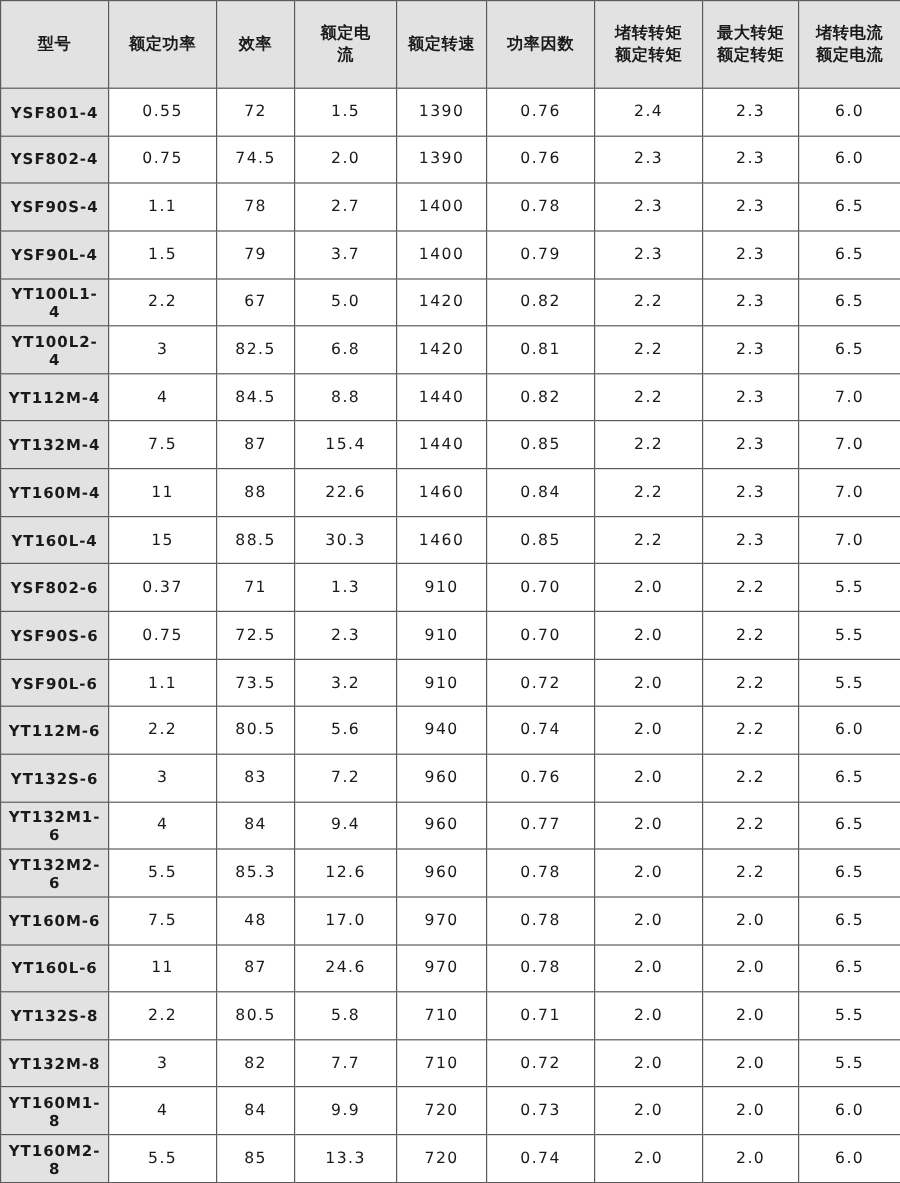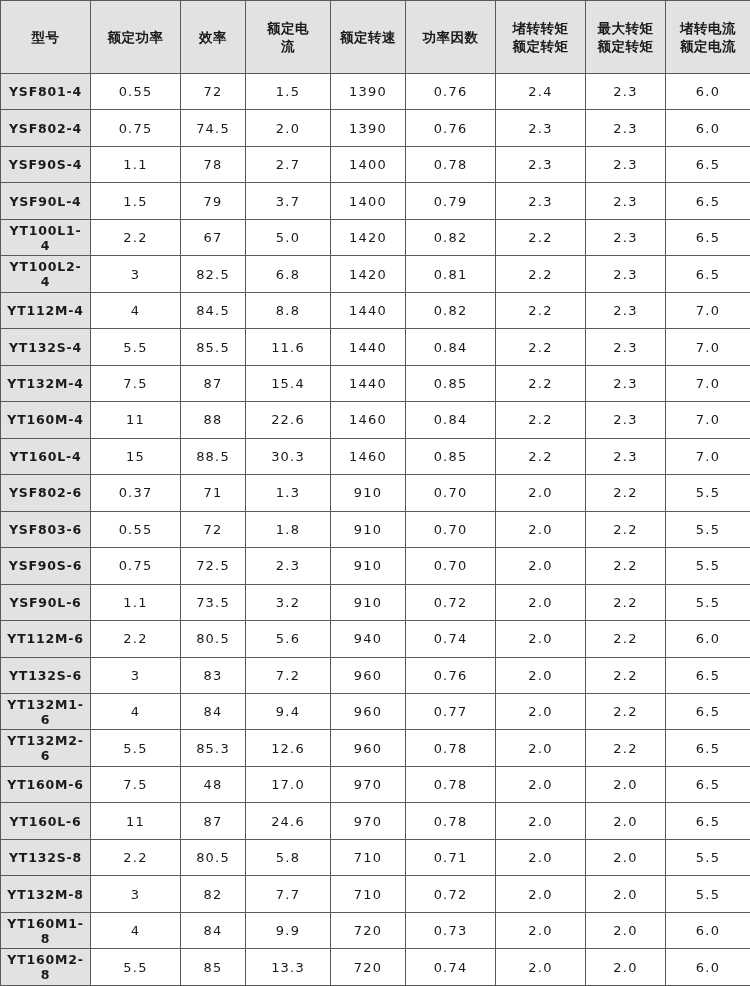--- a/index.html
+++ b/index.html
@@ -187,31 +187,20 @@
         <td>4</td>
         <td>84.5</td>
         <td>8.8</td>
         <td>1440</td>
         <td>0.82</td>
         <td>2.2</td>
         <td>2.3</td>
         <td>7.0</td>
       </tr>
       <tr>
-        <td class="model-cell">YT132S-4</td>
-        <td>5.5</td>
-        <td>85.5</td>
-        <td>11.6</td>
-        <td>1440</td>
-        <td>0.84</td>
-        <td>2.2</td>
-        <td>2.3</td>
-        <td>7.0</td>
-      </tr>
-      <tr>
         <td class="model-cell">YT132M-4</td>
         <td>7.5</td>
         <td>87</td>
         <td>15.4</td>
         <td>1440</td>
         <td>0.85</td>
         <td>2.2</td>
         <td>2.3</td>
         <td>7.0</td>
       </tr>
@@ -242,31 +231,20 @@
         <td>0.37</td>
         <td>71</td>
         <td>1.3</td>
         <td>910</td>
         <td>0.70</td>
         <td>2.0</td>
         <td>2.2</td>
         <td>5.5</td>
       </tr>
       <tr>
-        <td class="model-cell">YSF803-6</td>
-        <td>0.55</td>
-        <td>72</td>
-        <td>1.8</td>
-        <td>910</td>
-        <td>0.70</td>
-        <td>2.0</td>
-        <td>2.2</td>
-        <td>5.5</td>
-      </tr>
-      <tr>
         <td class="model-cell">YSF90S-6</td>
         <td>0.75</td>
         <td>72.5</td>
         <td>2.3</td>
         <td>910</td>
         <td>0.70</td>
         <td>2.0</td>
         <td>2.2</td>
         <td>5.5</td>
       </tr>

